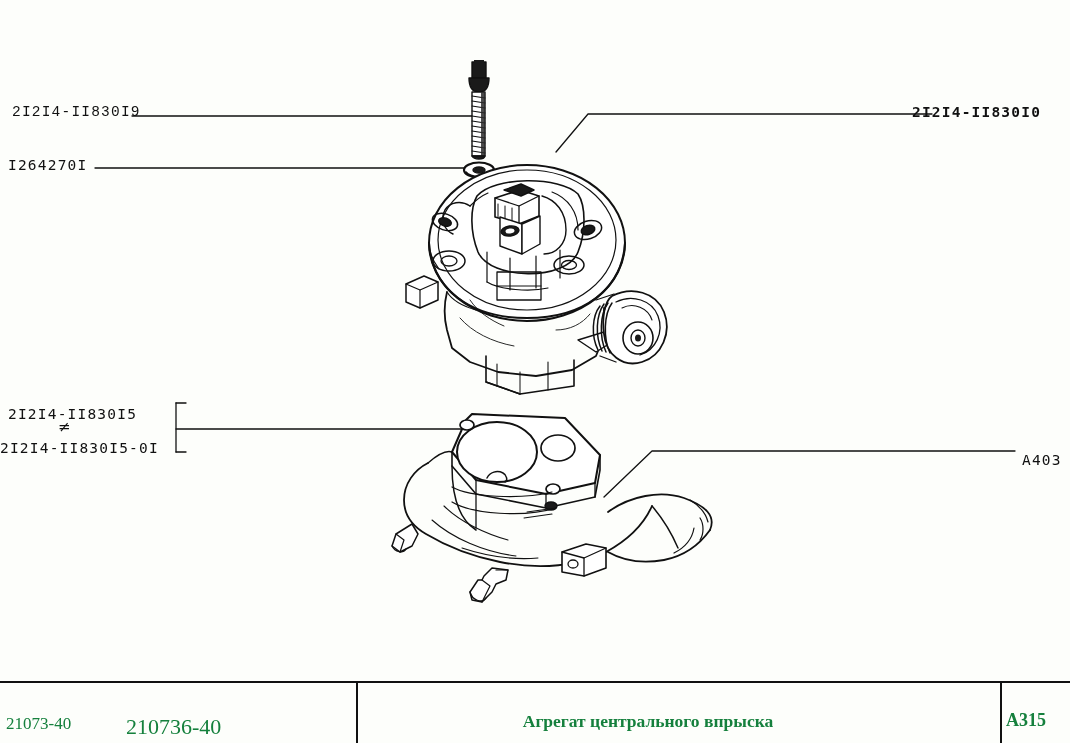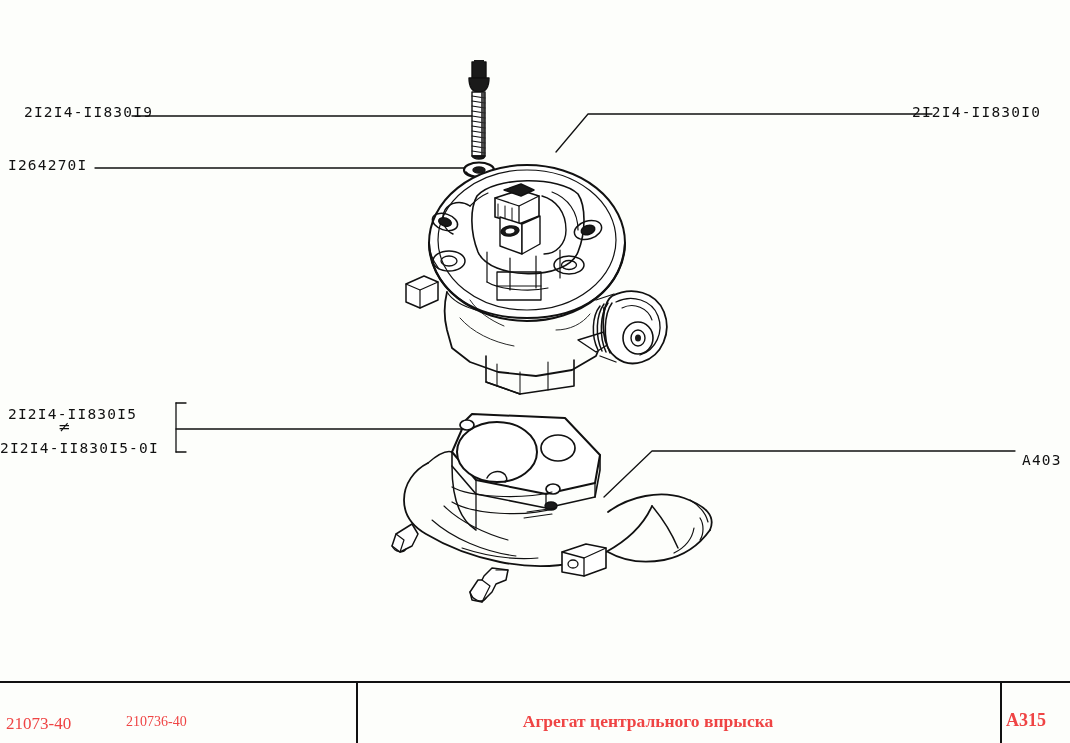--- a/index.html
+++ b/index.html
@@ -28,23 +28,23 @@
   }
   
   .label {
     position: absolute;
     font-family: "DejaVu Sans Mono", monospace;
     font-size: 14.5px;
     letter-spacing: 1.2px;
     color: #111111;
     white-space: nowrap;
   }
-  #lbl-bolt      { left: 24px;  top: 104px; }
+  #lbl-bolt      { left: 12px;  top: 104px; font-family: Liberation Mono, monospace; }
   #lbl-washer    { left: 8px;  top: 157px; }
-  #lbl-body      { left: 912px; top: 104px; }
+  #lbl-body      { left: 912px; top: 104px; font-weight: bold; }
   #lbl-gasket-a  { left: 8px;  top: 406px; }
   #lbl-gasket-b  { left: 0;  top: 440px; }
   #lbl-neq {
     position: absolute;
     left: 58px;
     top: 418px;
     font-family: "DejaVu Sans", sans-serif;
     font-size: 15px;
     font-style: italic;
     color: #111111;
@@ -70,24 +70,24 @@
     top: 0;
     width: 2px;
     height: 62px;
     background: #111111;
   }
   #footer .divider.d1 { left: 356px; }
   #footer .divider.d2 { left: 1000px; }
   .foot-text {
     position: absolute;
     font-family: "Liberation Serif", serif;
-    color: #ef4444;
+    color: #15803d;
   }
   #foot-code-1 { left: 6px;   top: 33px; font-size: 17px; }
-  #foot-code-2 { left: 126px; top: 33px; font-size: 14px; }
+  #foot-code-2 { left: 126px; top: 33px; font-size: 22px; }
   #foot-title {
     left: 356px;
     top: 30px;
     width: 584px;
     text-align: center;
     font-size: 17.5px;
     font-weight: bold;
   }
   #foot-page {
     left: 1000px;

